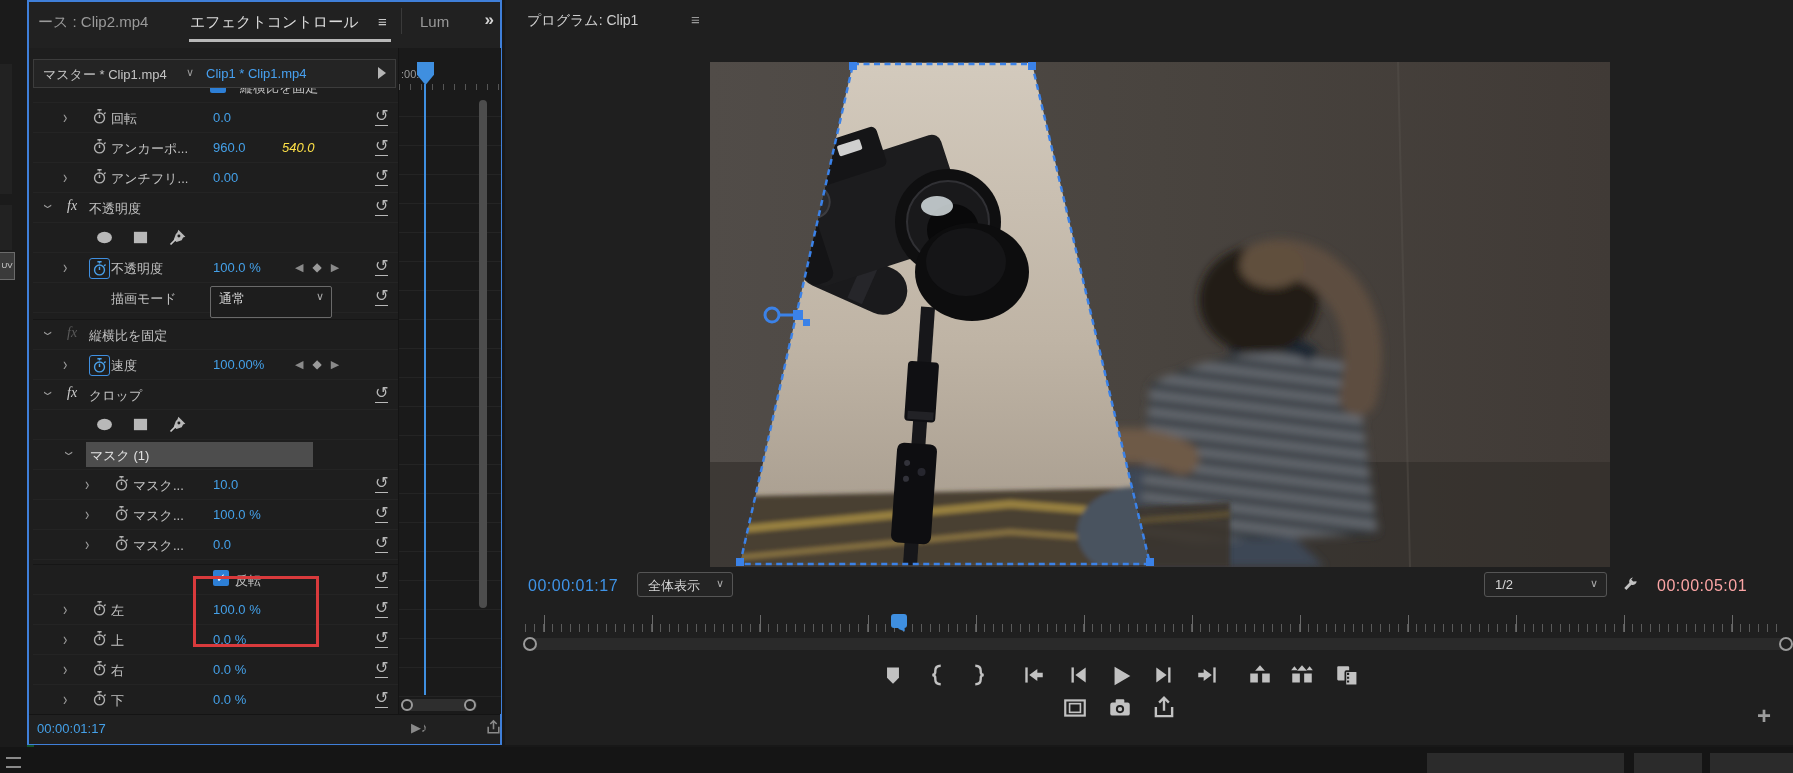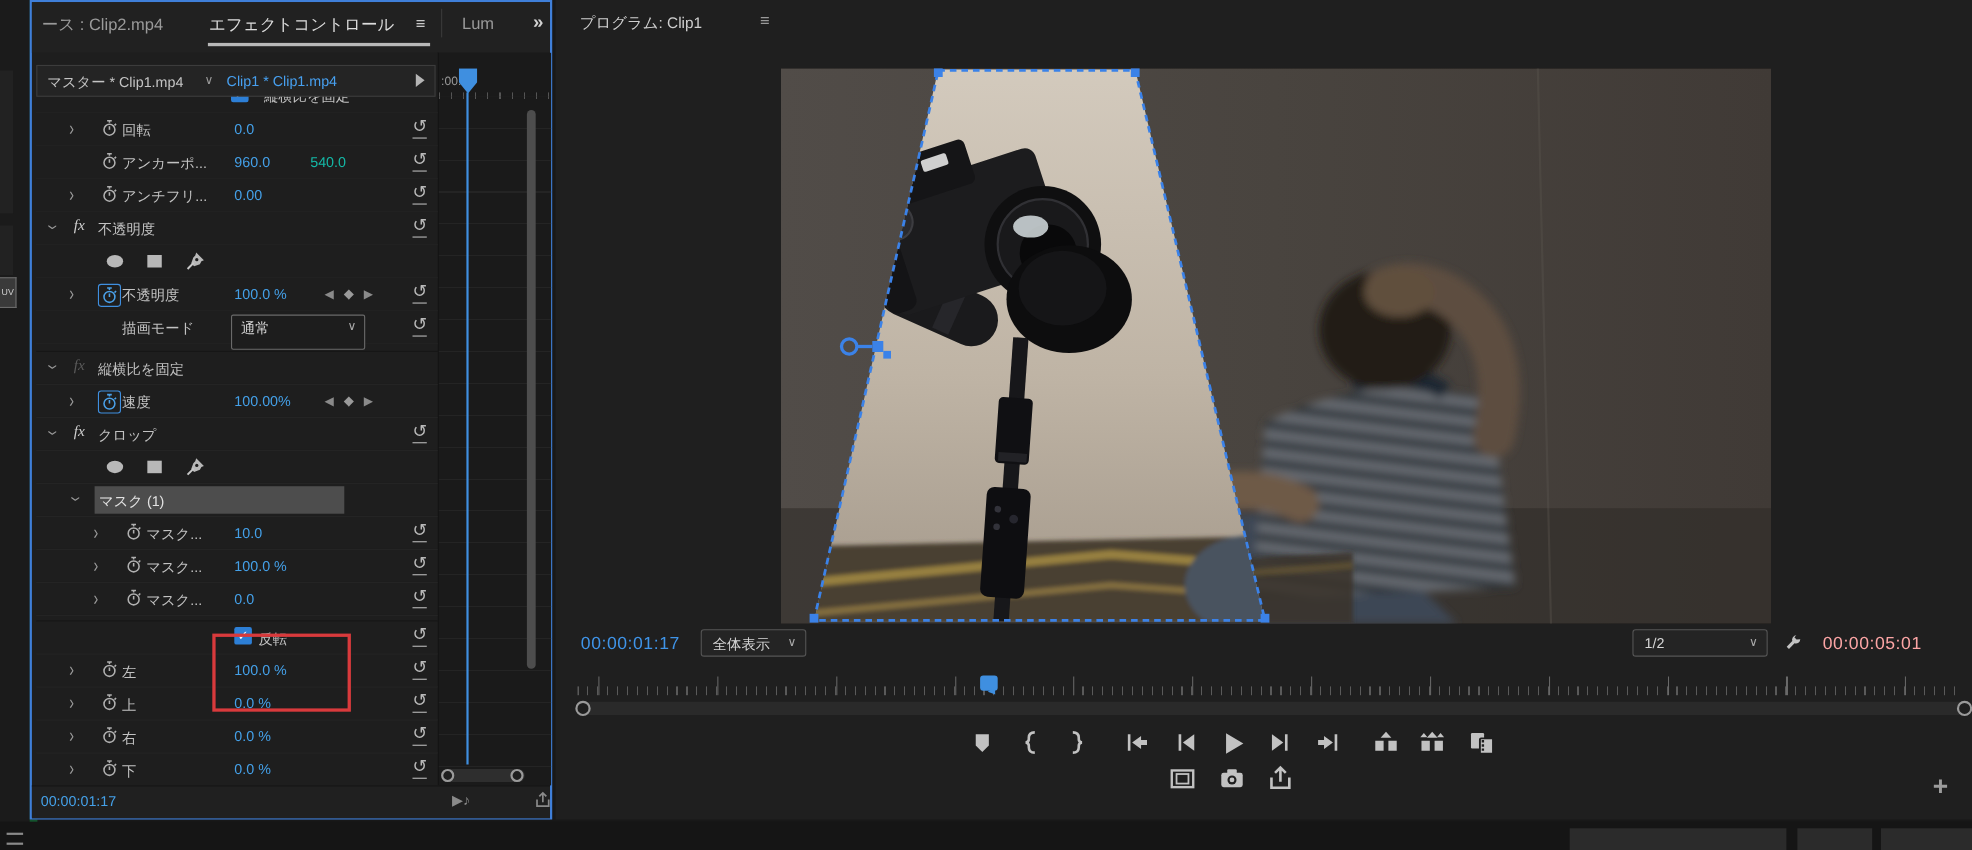--- a/index.html
+++ b/index.html
@@ -39,21 +39,21 @@
   svg.ic{position:absolute;fill:#b8b8b8;stroke:none;}
   svg.sw{left:58px;top:5px;width:17px;height:17px;color:#b0b0b0;}
   svg.sw.l2{left:80px;}
   svg.sw.on{color:#4aa0e8;border:1px solid #3f8fe0;border-radius:3px;padding:1px;left:56px;}
   .fx{position:absolute;left:34px;top:5px;font-size:14px;font-style:italic;font-family:"Liberation Serif","DejaVu Serif",serif;color:#cfcfcf;}
   .fx.dim{color:#5a5a5a;}
   .lbl{position:absolute;left:78px;top:7px;font-size:13px;color:#c2c2c2;white-space:nowrap;}
   .lbl.hdr{left:56px;}
   .lbl.l2{left:100px;}
   .val{position:absolute;left:180px;top:7px;font-size:13px;color:#44a0e8;}
-  .val2{position:absolute;left:249px;top:7px;font-size:13px;color:#14b8a6;}
+  .val2{position:absolute;left:249px;top:7px;font-size:13px;color:#fde047;font-style:italic;}
   .reset{position:absolute;left:342px;top:4px;font-size:16px;color:#b8b8b8;border-bottom:1.5px solid #b8b8b8;line-height:18px;}
   .knav{position:absolute;left:262px;top:7px;width:92px;font-size:11px;color:#8a8a8a;}
   .knav .kdiam{color:#9a9a9a;font-size:12px;margin:0 9px;}
   .seltint{position:absolute;left:53px;top:2px;width:227px;height:25px;background:#4d4d4d;}
   .mpnav{position:absolute;left:180px;top:6px;font-size:13px;color:#c5c5c5;letter-spacing:6px;white-space:nowrap;}
   .wrench{left:298px;top:6px;width:17px;height:17px;}
   .shp{top:4px;width:21px;height:21px;fill:none;stroke:#b8b8b8;stroke-width:1.6px;}
   .shp.pen{fill:#b8b8b8;stroke:none;}
   .cb{position:absolute;left:180px;top:5px;width:16px;height:16px;background:#2d7fd6;border-radius:2px;color:#fff;
       font-size:12px;line-height:16px;text-align:center;}

